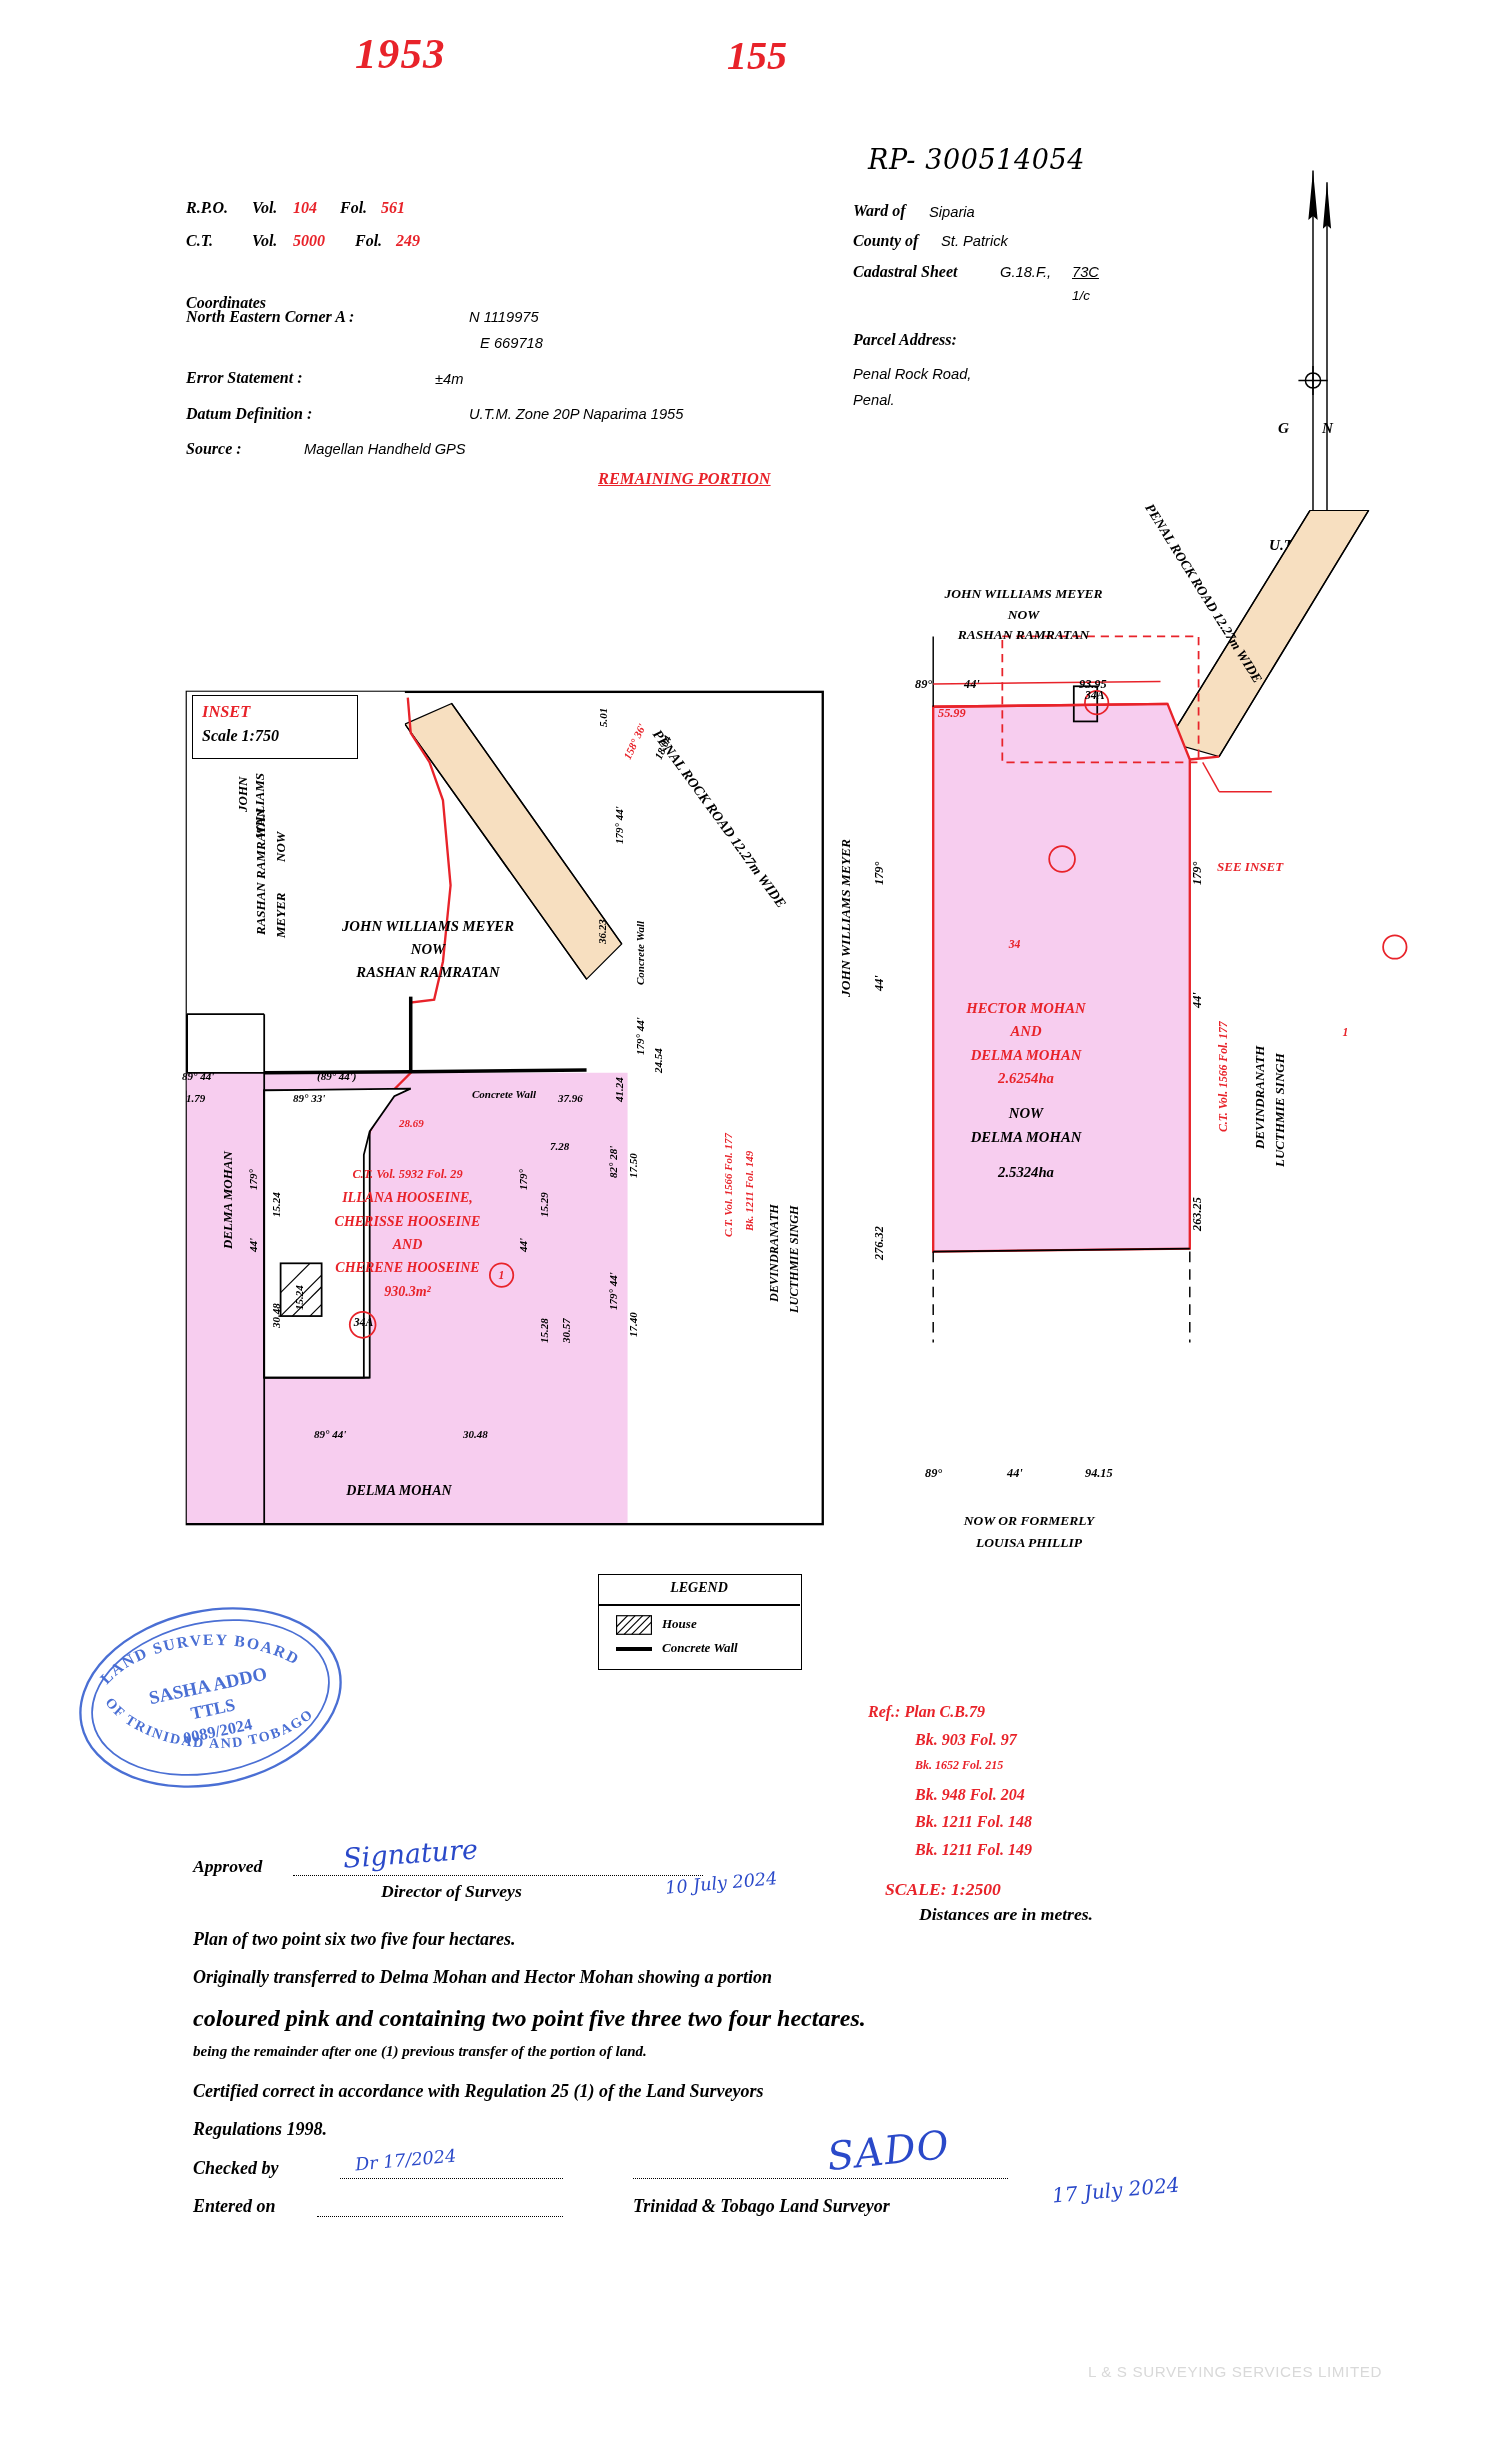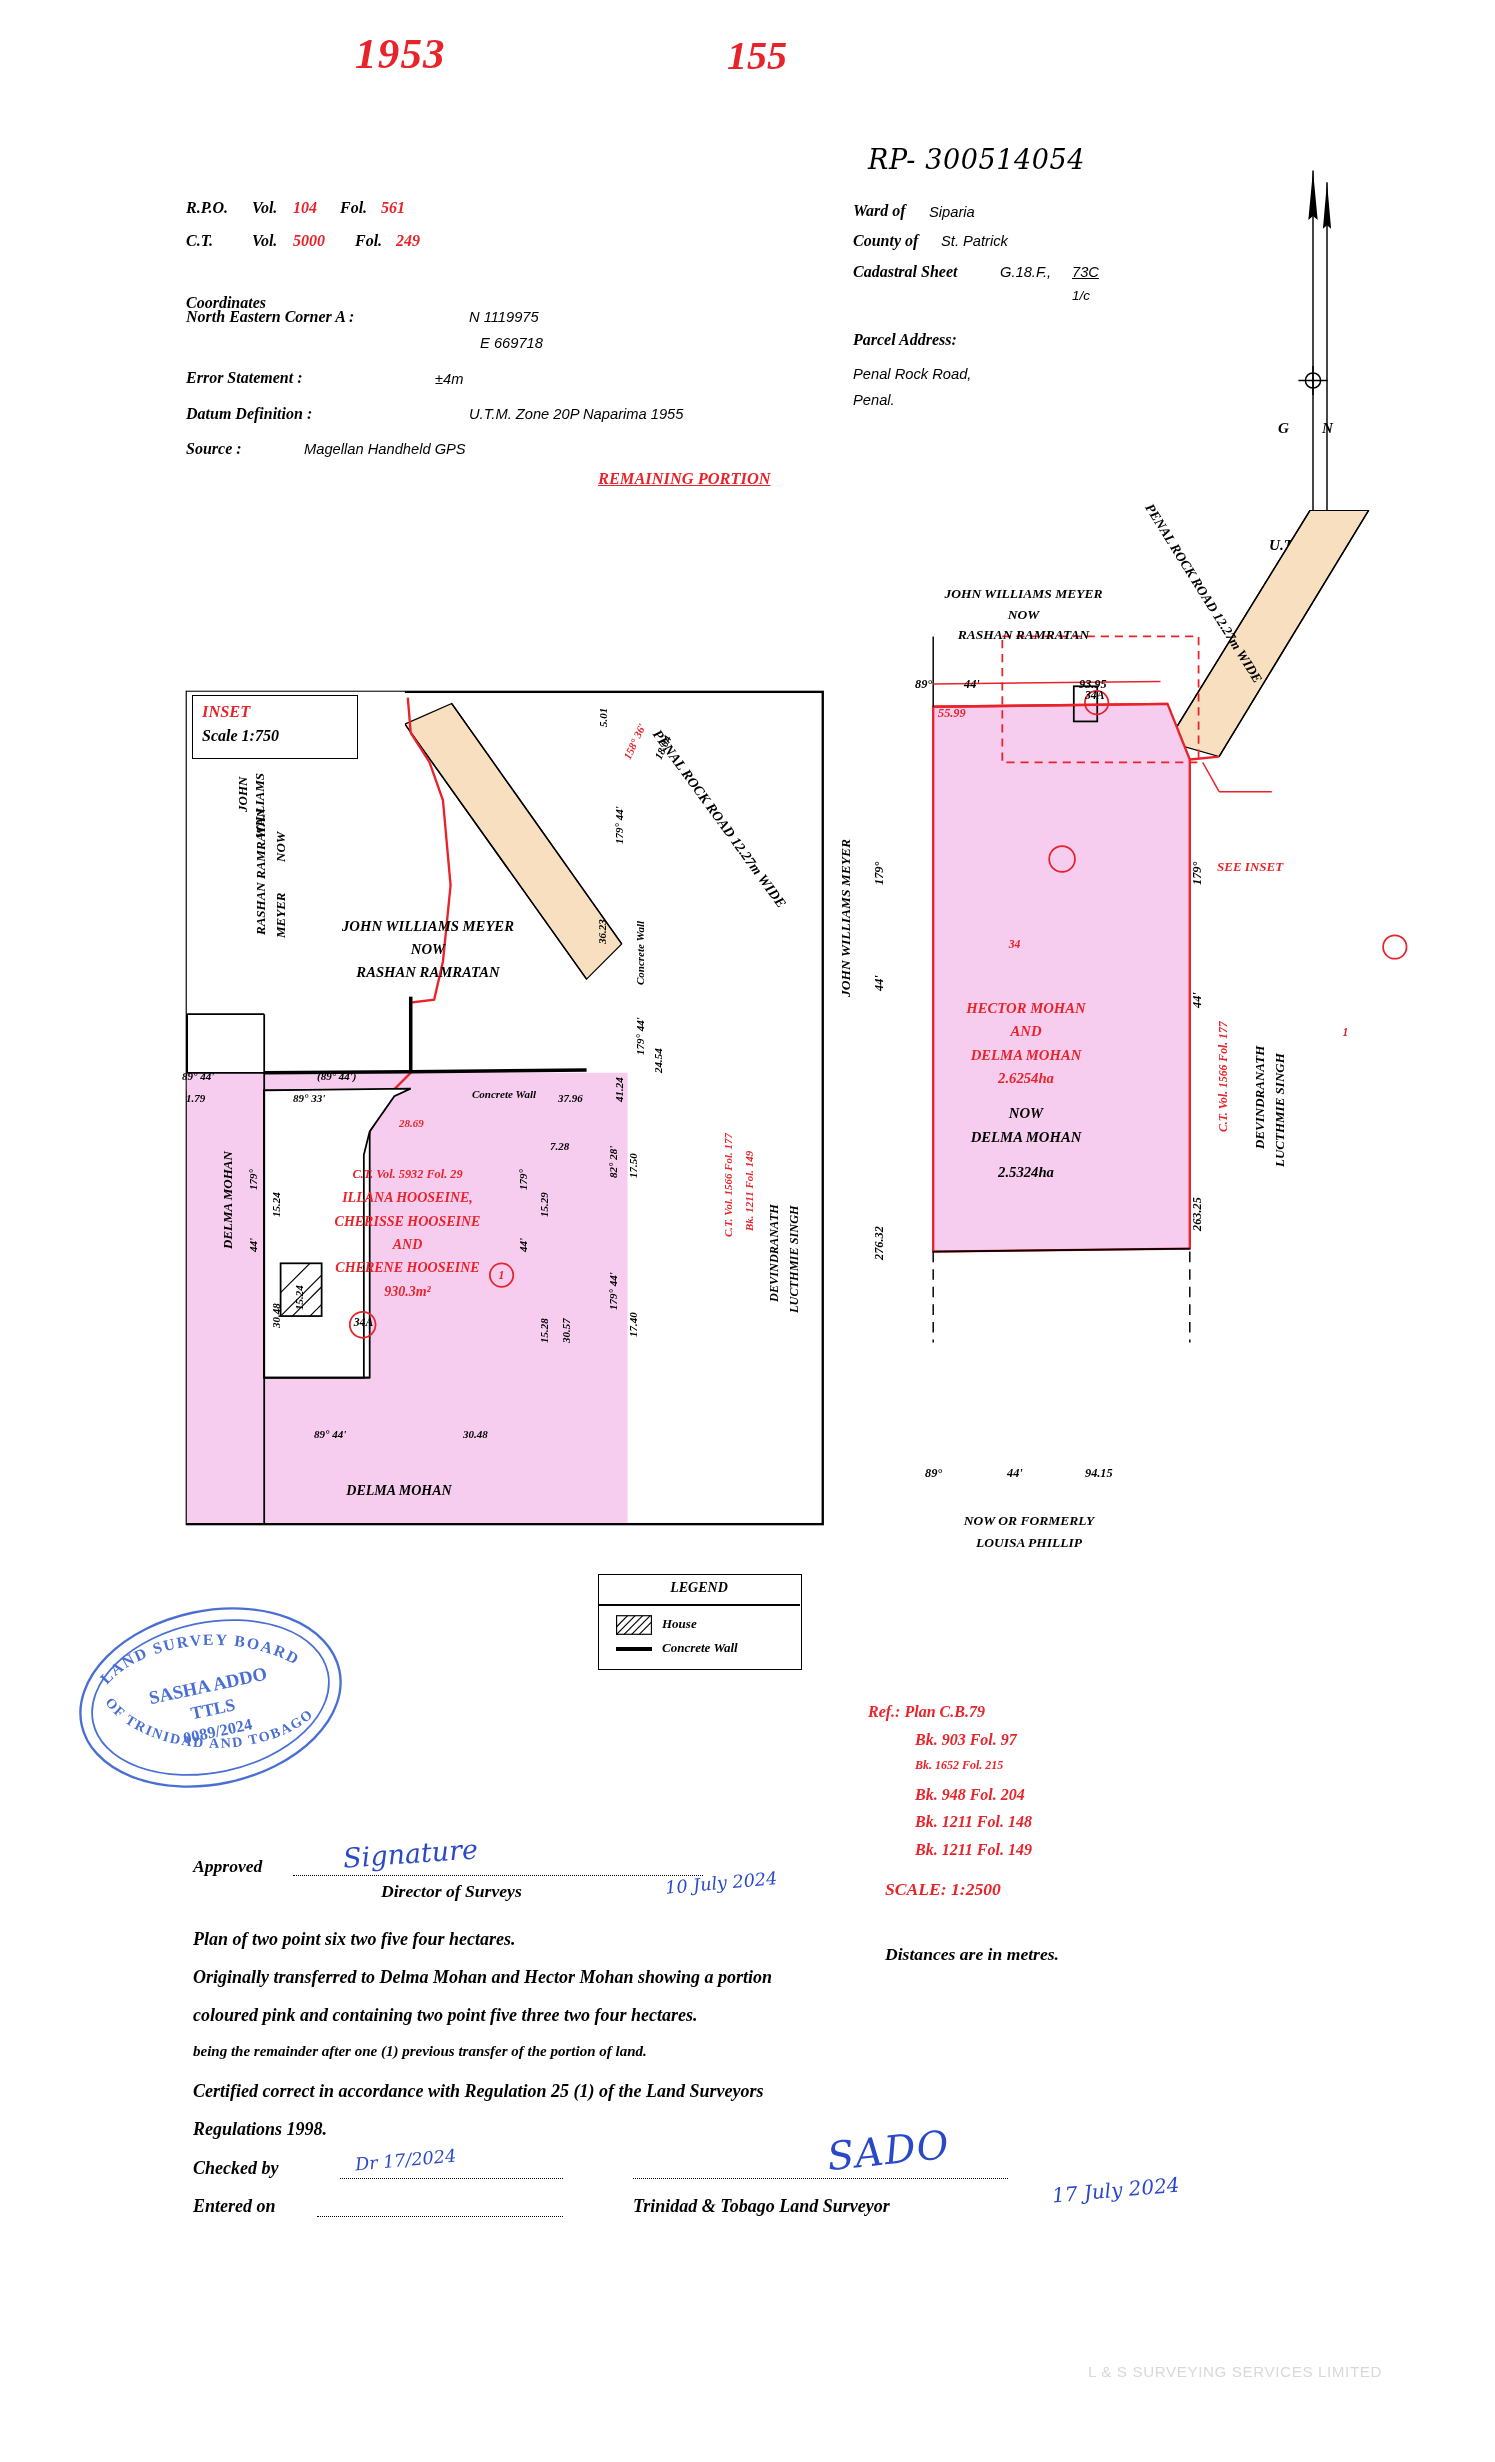--- a/index.html
+++ b/index.html
@@ -327,25 +327,25 @@
   <div class="abs bi red" style="left:915px;top:1813px;font-size:16px;">Bk. 1211 Fol. 148</div>
   <div class="abs bi red" style="left:915px;top:1841px;font-size:16px;">Bk. 1211 Fol. 149</div>
 
   <div class="abs bi" style="left:193px;top:1856px;font-size:17.6px;">Approved</div>
   <div class="abs" style="left:293px;top:1875px;width:410px;border-bottom:1.8px dotted #000;"></div>
   <div class="abs hand blue" style="left:343px;top:1838px;font-size:27px;font-style:italic;transform:rotate(-4deg);">Signature</div>
   <div class="abs bi" style="left:381px;top:1881px;font-size:17.6px;">Director of Surveys</div>
   <div class="abs hand blue" style="left:665px;top:1873px;font-size:17.6px;font-style:italic;transform:rotate(-5deg);">10 July 2024</div>
 
   <div class="abs bi red" style="left:885px;top:1879px;font-size:17.6px;">SCALE: 1:2500</div>
-  <div class="abs bi" style="left:885px;top:1904px;font-size:17.6px;margin-top:40px;">Distances are in metres.</div>
+  <div class="abs bi" style="left:919px;top:1904px;font-size:17.6px;">Distances are in metres.</div>
 
   <div class="abs bi" style="left:193px;top:1929px;font-size:18px;">Plan of two point six two five four hectares.</div>
   <div class="abs bi" style="left:193px;top:1967px;font-size:18px;">Originally transferred to Delma Mohan and Hector Mohan showing a portion</div>
-  <div class="abs bi" style="left:193px;top:2005px;font-size:18px;">coloured pink and containing two point five three two four hectares.</div>
+  <div class="abs bi" style="left:193px;top:2005px;font-size:24px;">coloured pink and containing two point five three two four hectares.</div>
   <div class="abs bi" style="left:193px;top:2043px;font-size:15px;">being the remainder after one (1) previous transfer of the portion of land.</div>
   <div class="abs bi" style="left:193px;top:2081px;font-size:18px;">Certified correct in accordance with Regulation 25 (1) of the Land Surveyors</div>
   <div class="abs bi" style="left:193px;top:2119px;font-size:18px;">Regulations 1998.</div>
 
   <div class="abs bi" style="left:193px;top:2158px;font-size:18px;">Checked by</div>
   <div class="abs" style="left:340px;top:2178px;width:223px;border-bottom:1.8px dotted #000;"></div>
   <div class="abs hand blue" style="left:355px;top:2150px;font-size:17.6px;font-style:italic;transform:rotate(-5deg);">Dr 17/2024</div>
 
   <div class="abs" style="left:633px;top:2178px;width:375px;border-bottom:1.8px dotted #000;"></div>
   <div class="abs hand blue" style="left:827px;top:2128px;font-size:39px;font-style:italic;transform:rotate(-6deg);letter-spacing:1.2px;">SADO</div>

